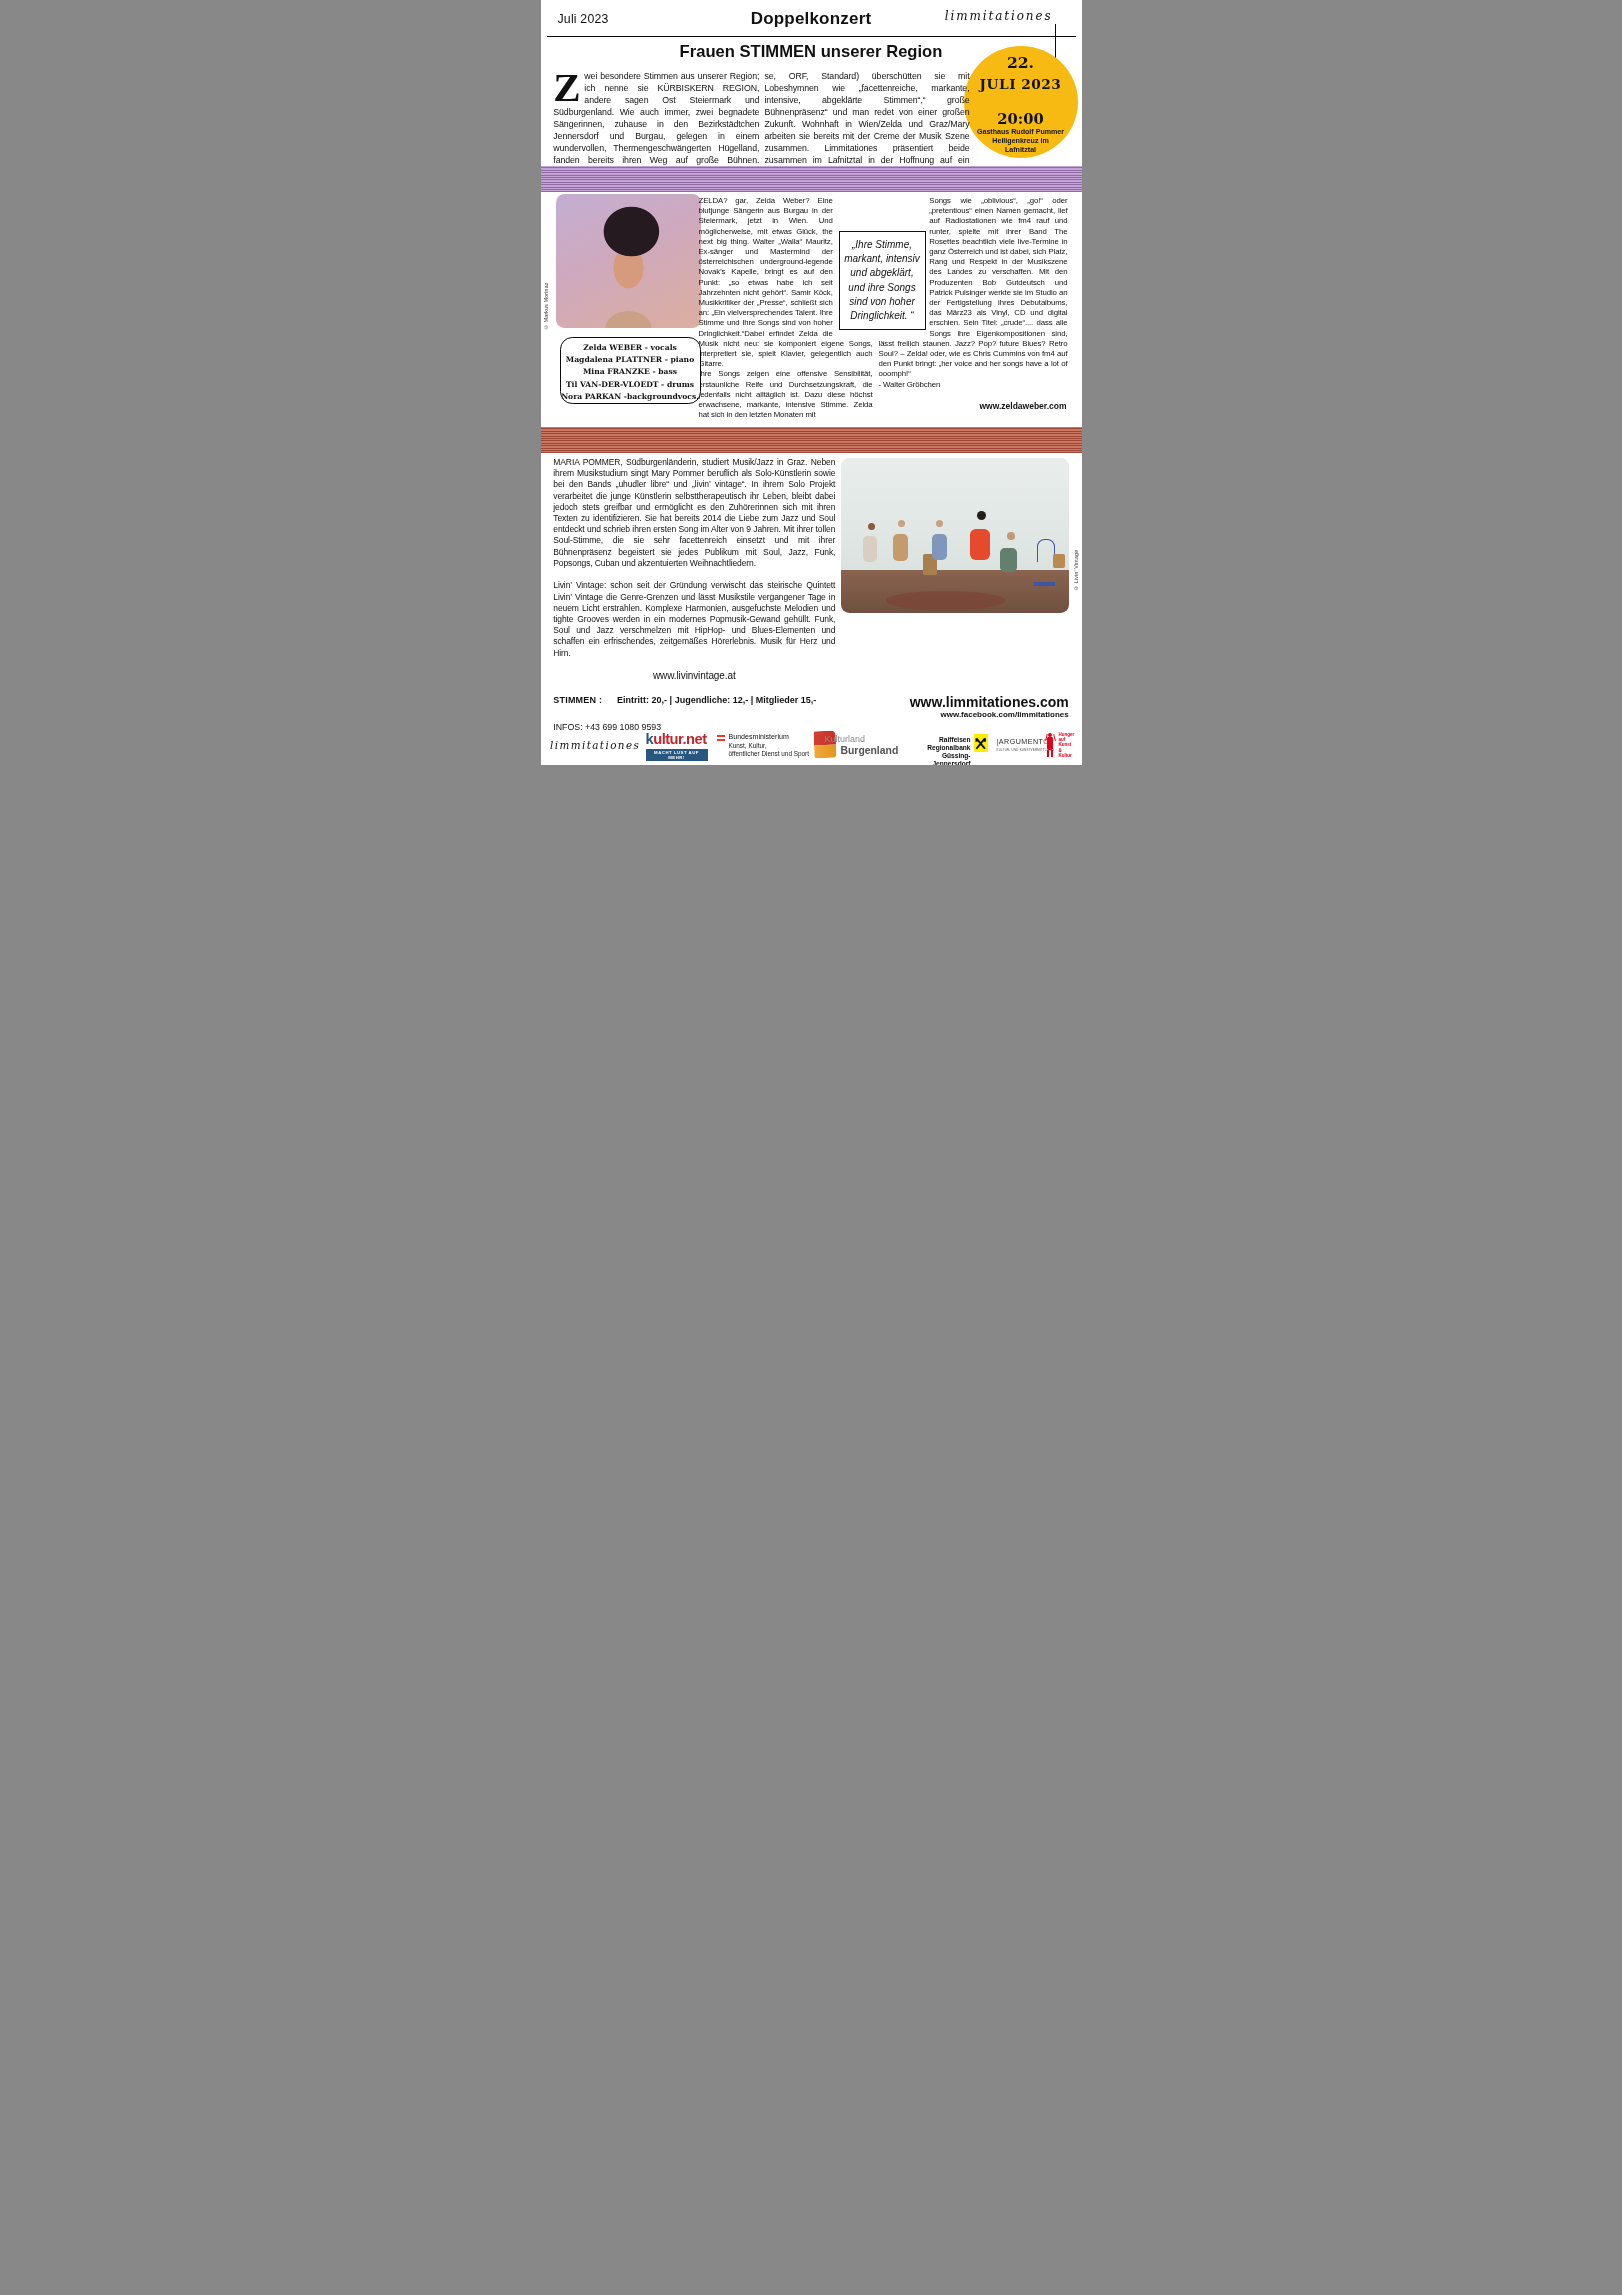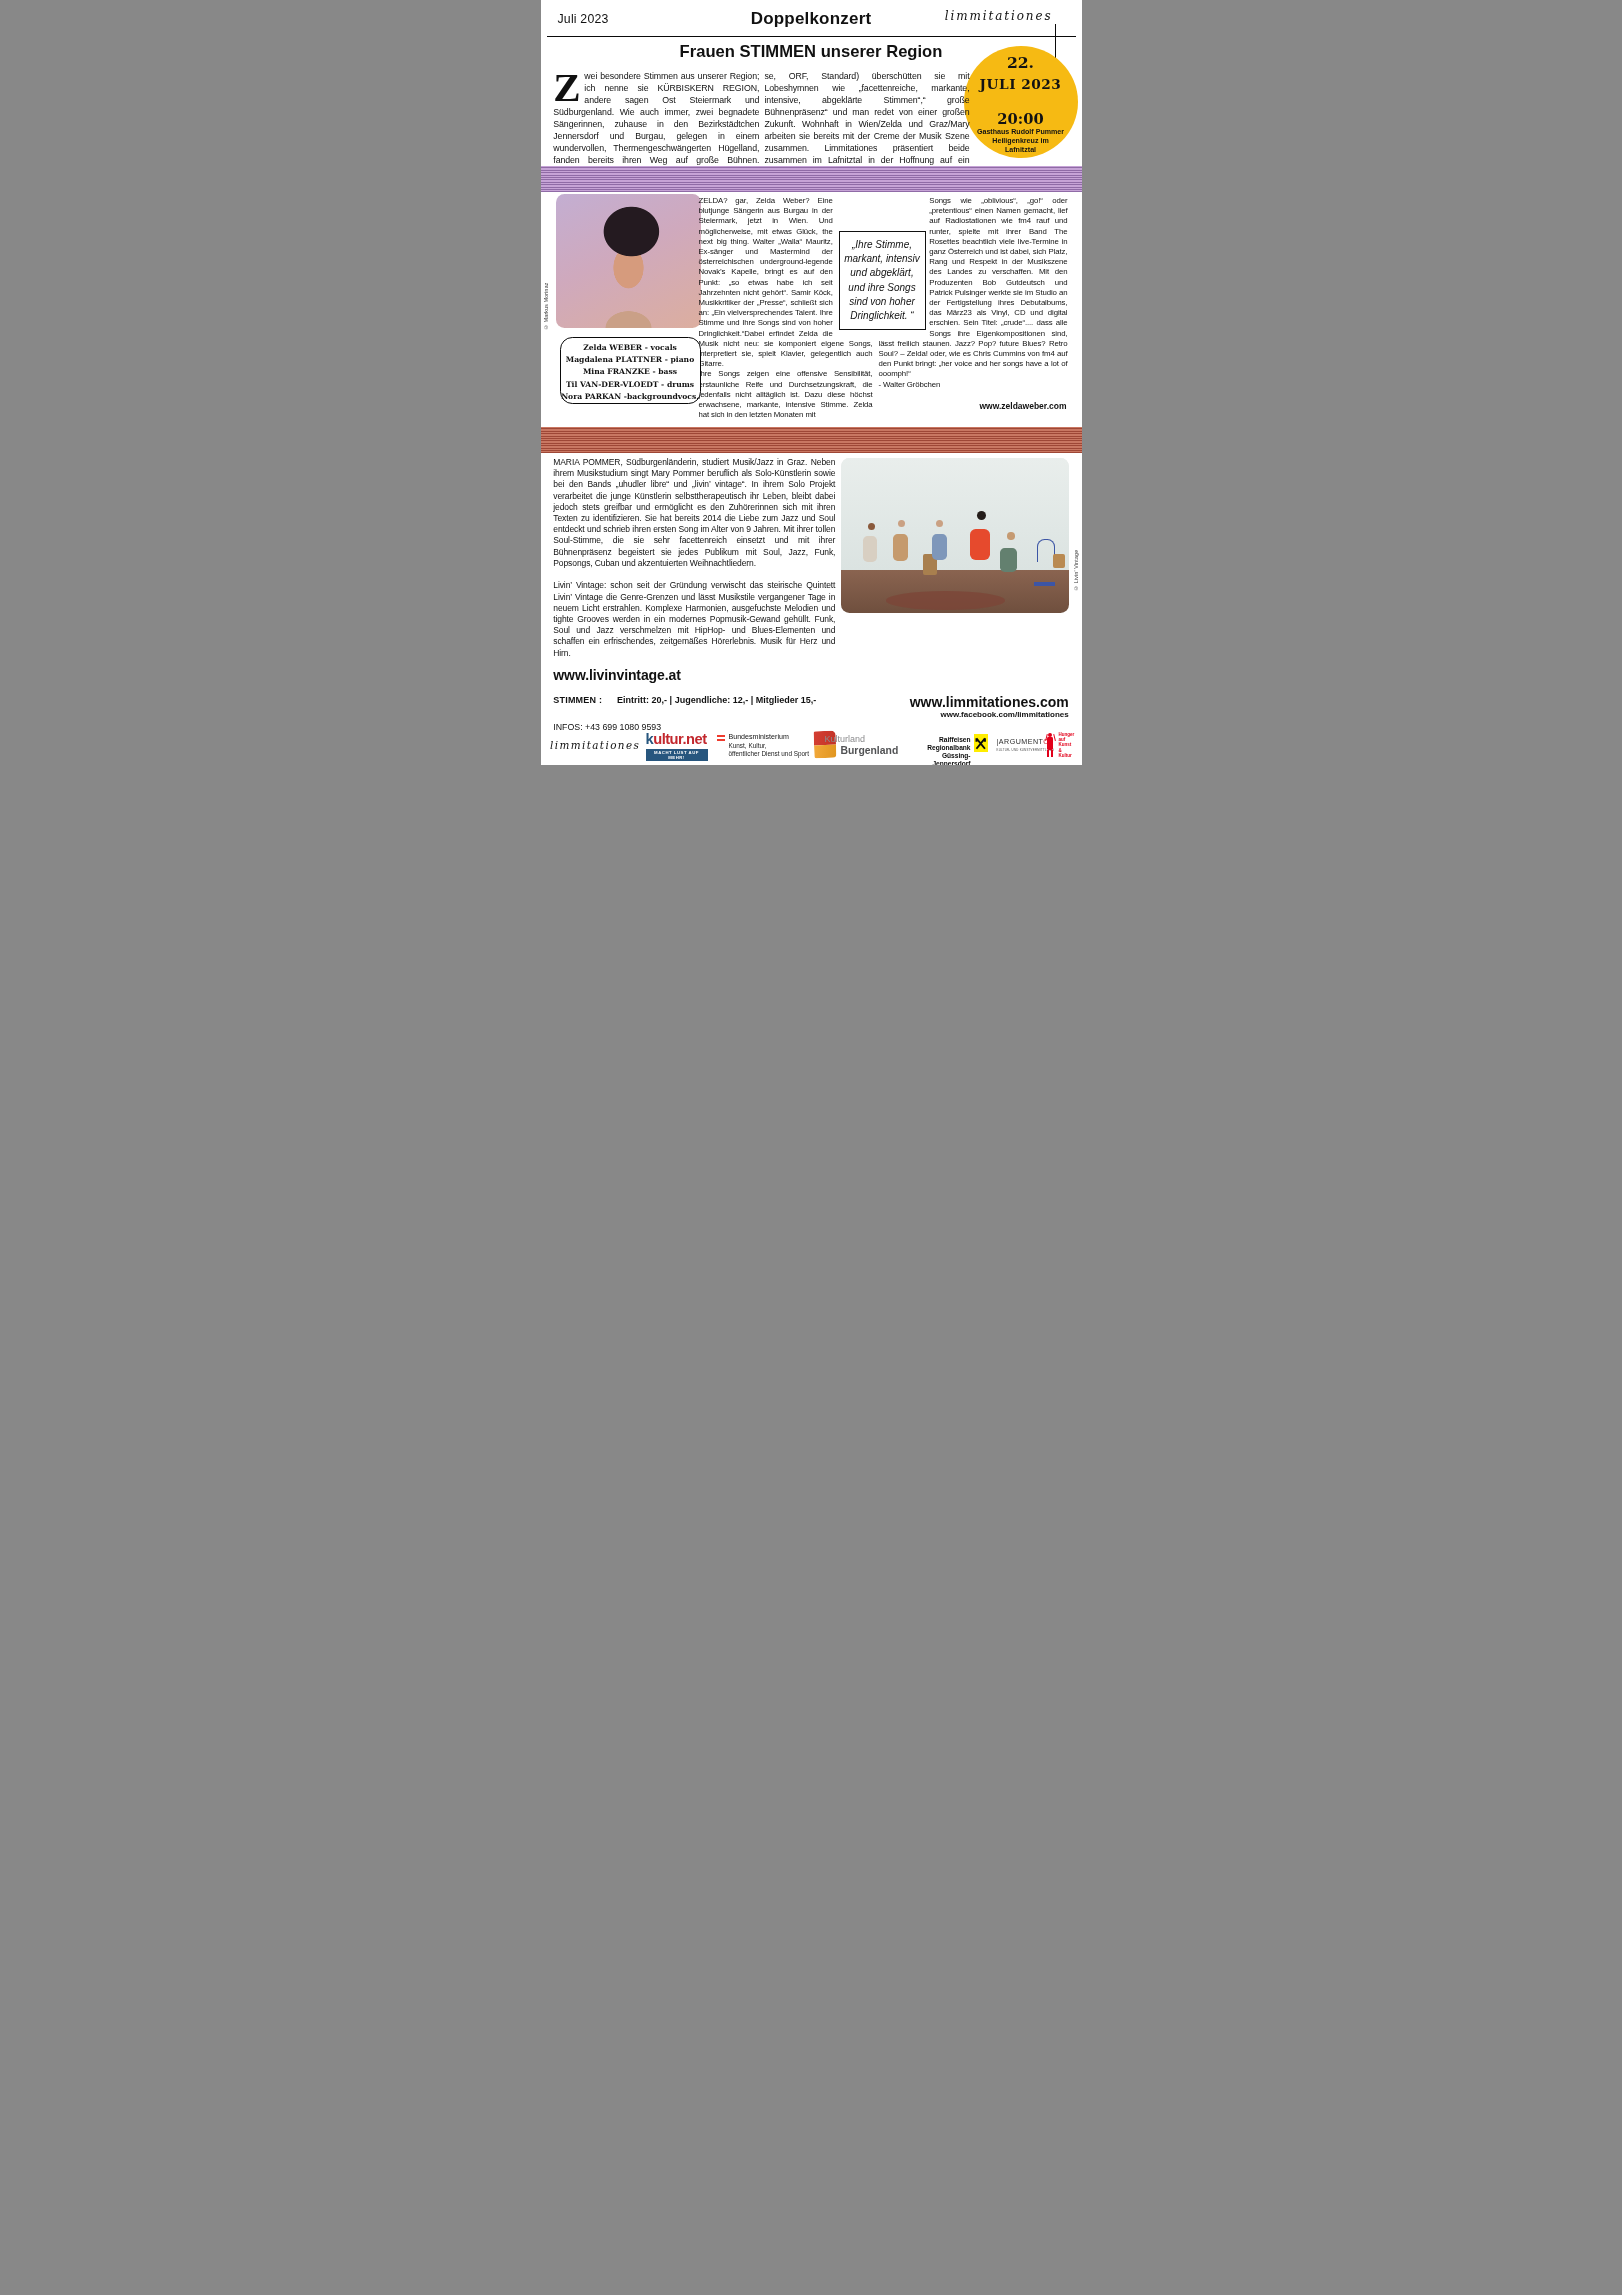--- a/index.html
+++ b/index.html
@@ -64,21 +64,21 @@
 
   
   .lineupbox{border:1.4px solid #0a0a0a;border-radius:12.3px;background:#fff;text-align:center;
              font-family:"DejaVu Serif",serif;font-weight:bold;}
   .z-box{left:19px;top:337px;width:141px;height:67px;font-size:7.6px;line-height:12.3px;padding-top:3.8px;box-sizing:border-box;}
   .m-box{left:304px;top:616px;width:224px;height:72px;font-size:8.5px;line-height:13.3px;padding-top:3.3px;box-sizing:border-box;}
 
   
   .m-col{left:12.8px;top:457px;width:282px;font-size:8.5px;line-height:11.2px;text-align:justify;letter-spacing:-0.1px;}
   .m-col p{margin:0 0 11.4px 0;}
-  .m-site{text-align:left;font-weight:bold;font-size:14px;}
+  .m-site{text-align:center;font-weight:normal;font-size:10px;}
   .m-photo{left:300px;top:458px;width:228px;height:155px;border-radius:8.5px;overflow:hidden;background:#e6ebe9;}
   .m-cred{left:532px;top:510px;height:81px;}
   .ph{position:absolute;}
 
   
   .tickets{left:12.8px;top:695px;font-size:9px;}
   .tickets b{letter-spacing:0.2px;}
   .infos{left:12.8px;top:722px;font-size:8.8px;}
   .site2{right:12.8px;top:694px;font-weight:bold;font-size:14px;}
   .fb{right:12.8px;top:710px;font-weight:bold;font-size:8px;}

